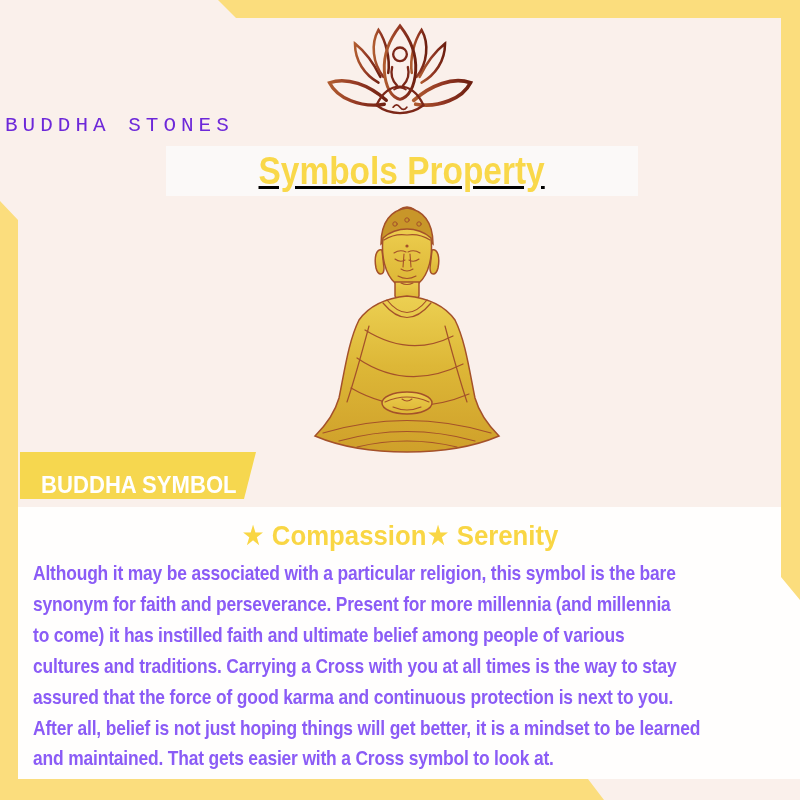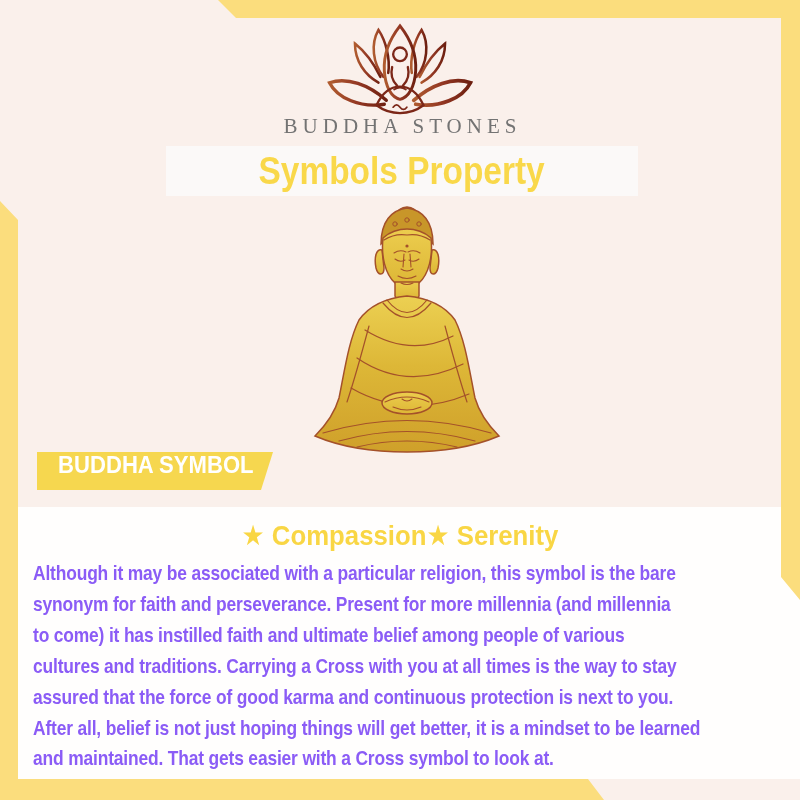--- a/index.html
+++ b/index.html
@@ -9,37 +9,37 @@
     font-family:"Liberation Sans","DejaVu Sans",sans-serif;
   }
   .bg-accents { position:absolute; left:0; top:0; z-index:2; pointer-events:none; }
   .white-panel {
     position:absolute; left:18px; top:507px; width:782px; height:272px;
     background:#fffefd; z-index:1;
   }
   .logo-svg { position:absolute; left:321px; top:22px; width:158px; height:94px; z-index:3; }
   .brand-name {
     position:absolute; left:0; top:114px; width:800px; z-index:3;
-    text-align:center; font-family:Liberation Serif, serif;
-    font-size:21px; letter-spacing:5px; text-indent:5px; color:#737373;
+    font-family:Liberation Mono, monospace;
+    font-size:21px; letter-spacing:5px; text-indent:5px; color:#6d28d9;
   }
   .title-banner {
     position:absolute; left:166px; top:146px; width:472px; height:50px;
-    background:#fbf9f8; z-index:3; display:flex; align-items:center; justify-content:center;
+    background:#fbf9f8; z-index:3; display:flex; align-items:center; justify-content:center;text-decoration:underline;
   }
   .title-banner .page-title {
     font-size:38px; font-weight:bold; color:#f9d84a;
     transform:scaleX(0.88); transform-origin:center; white-space:nowrap;
   }
   .buddha-svg { position:absolute; left:295px; top:206px; width:220px; height:250px; z-index:3; }
   .label-banner {
-    position:absolute; left:20px; top:452px; width:236px; height:38px;
+    position:absolute; left:20px; top:452px; width:236px; height:47px;
     background:#f6d74f; z-index:3;
     clip-path:polygon(0 0, 100% 0, calc(100% - 12px) 100%, 0 100%);
-    display:flex; align-items:flex-start;margin-left:17px;
+    display:flex; align-items:flex-end;
   }
   .label-banner .product-label {
     padding-left:22px; color:#ffffff; font-size:23px; font-weight:bold;
     transform:scaleX(0.96); transform-origin:left; white-space:nowrap;
   }
   .props-heading {
     position:absolute; left:0; top:519px; width:800px; z-index:3;
     text-align:center; font-size:28px; font-weight:bold; color:#f9d644;
     transform:scaleX(0.92); transform-origin:center; white-space:nowrap;
   }

